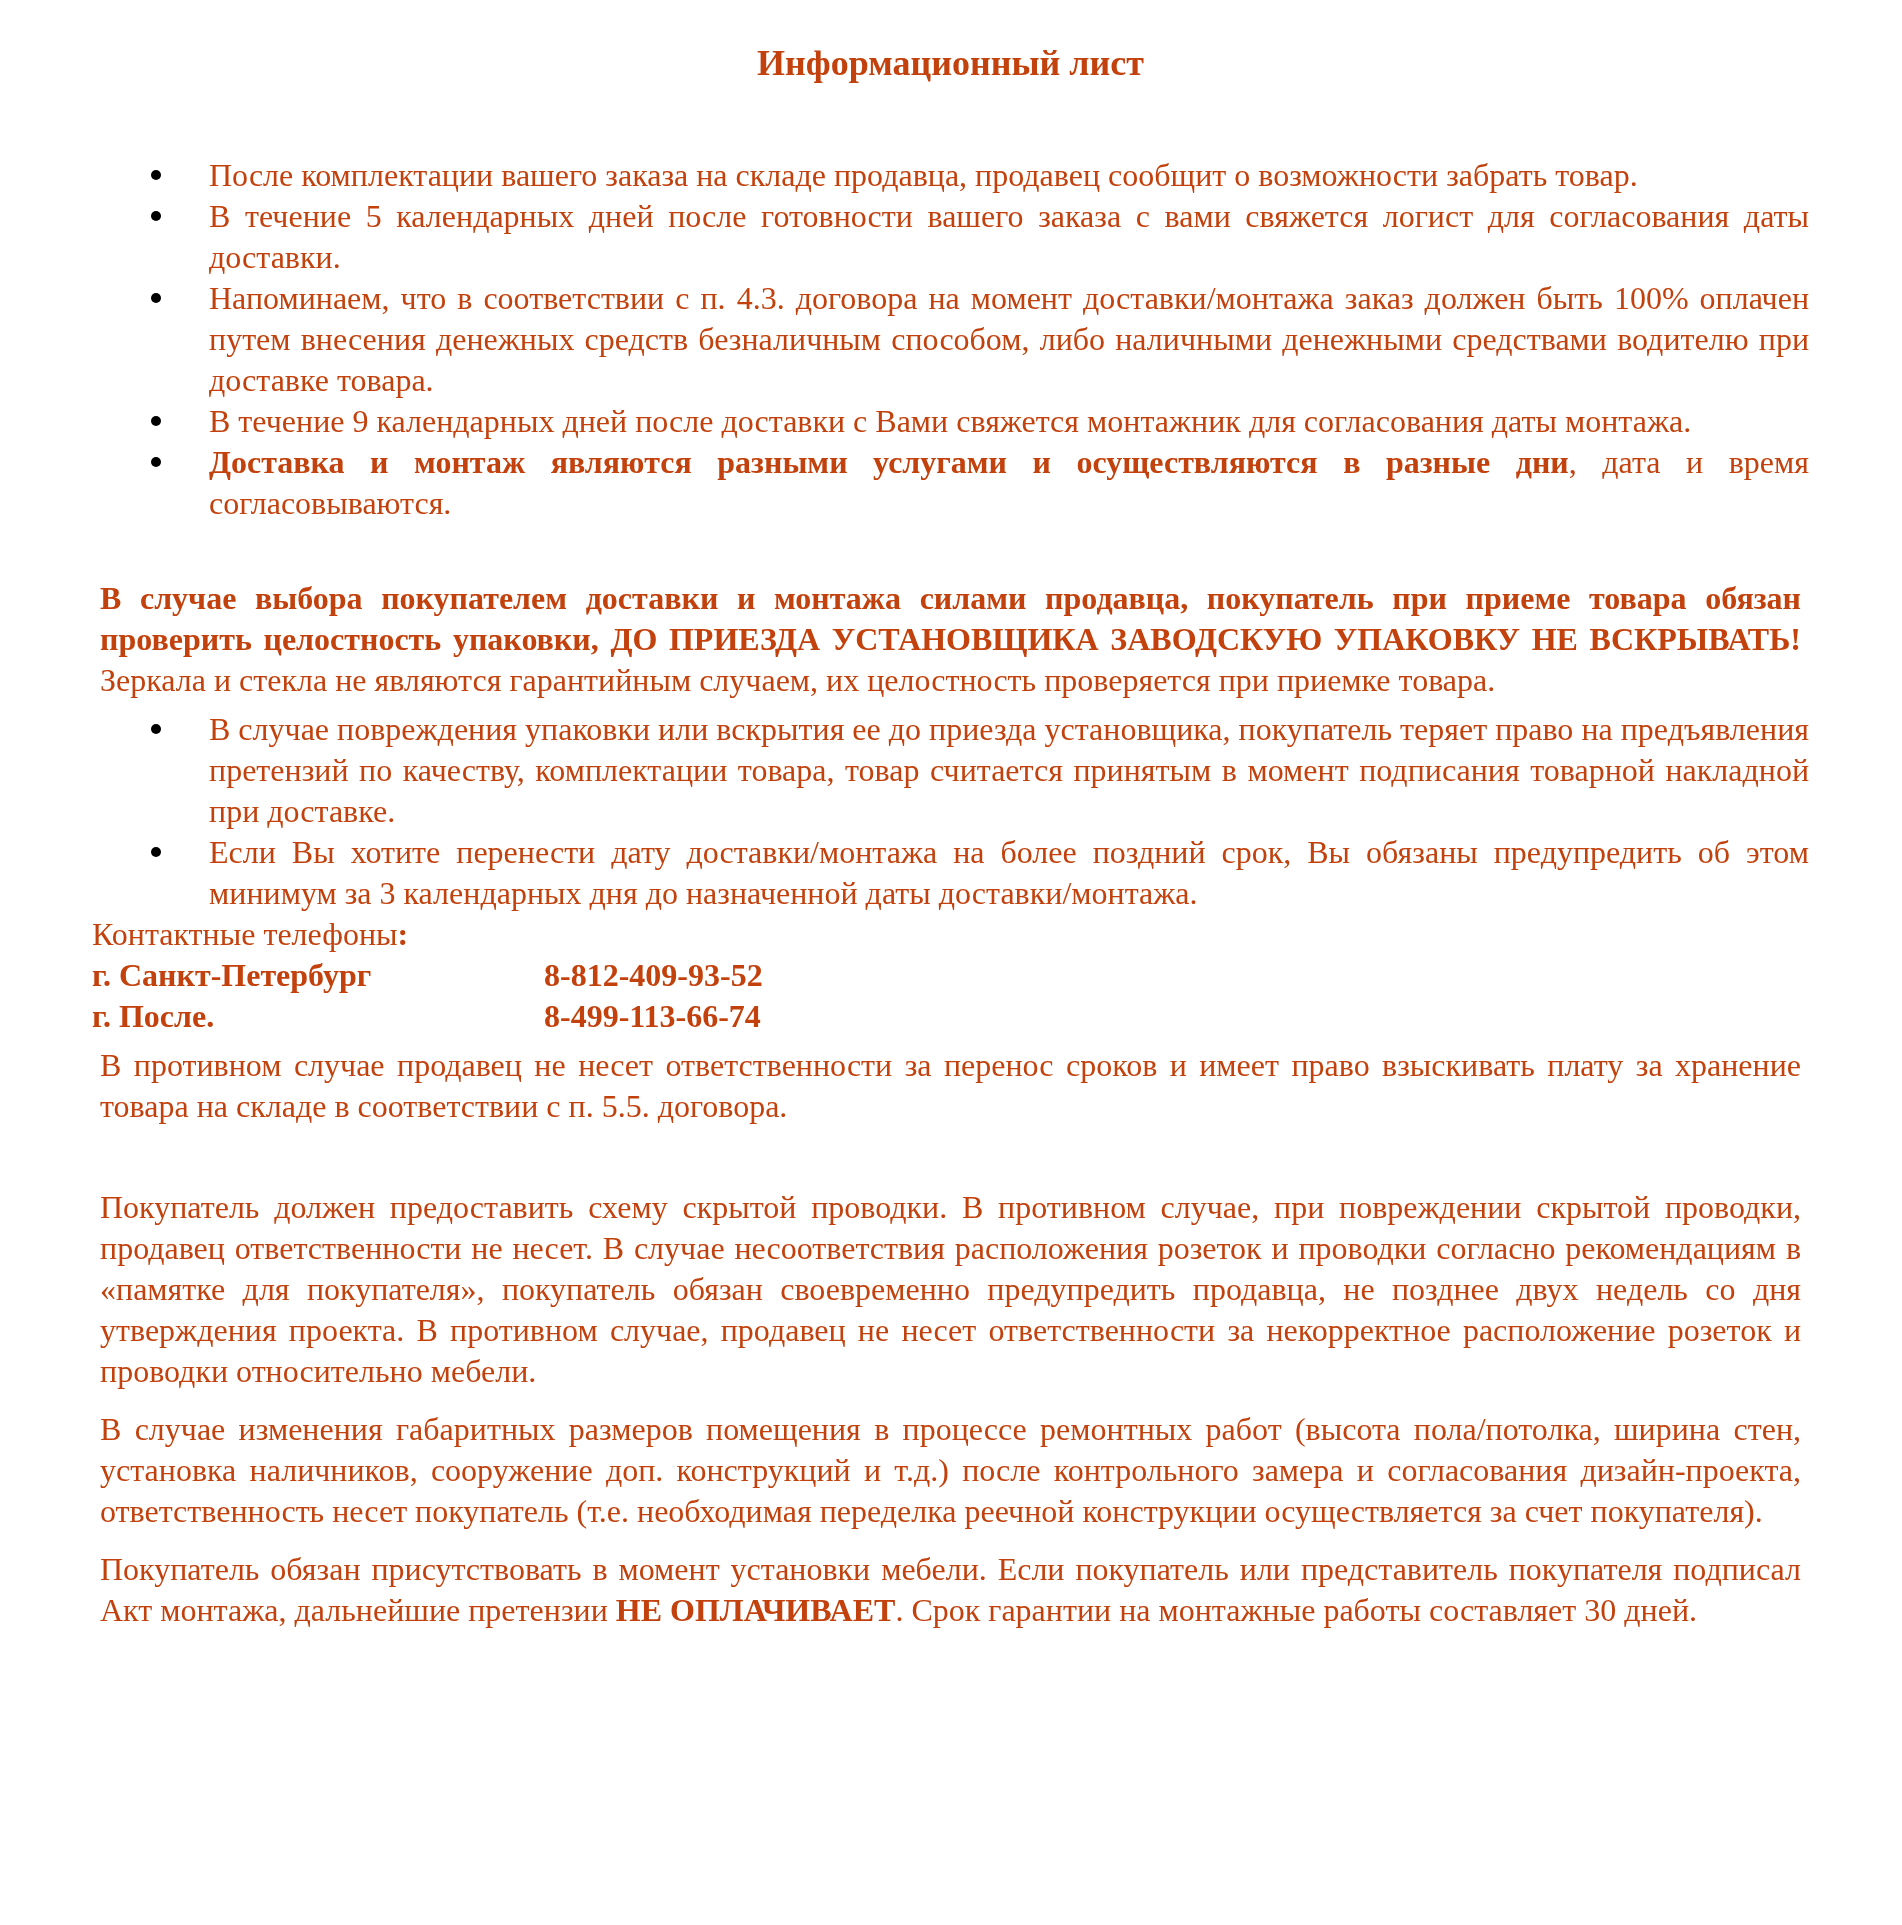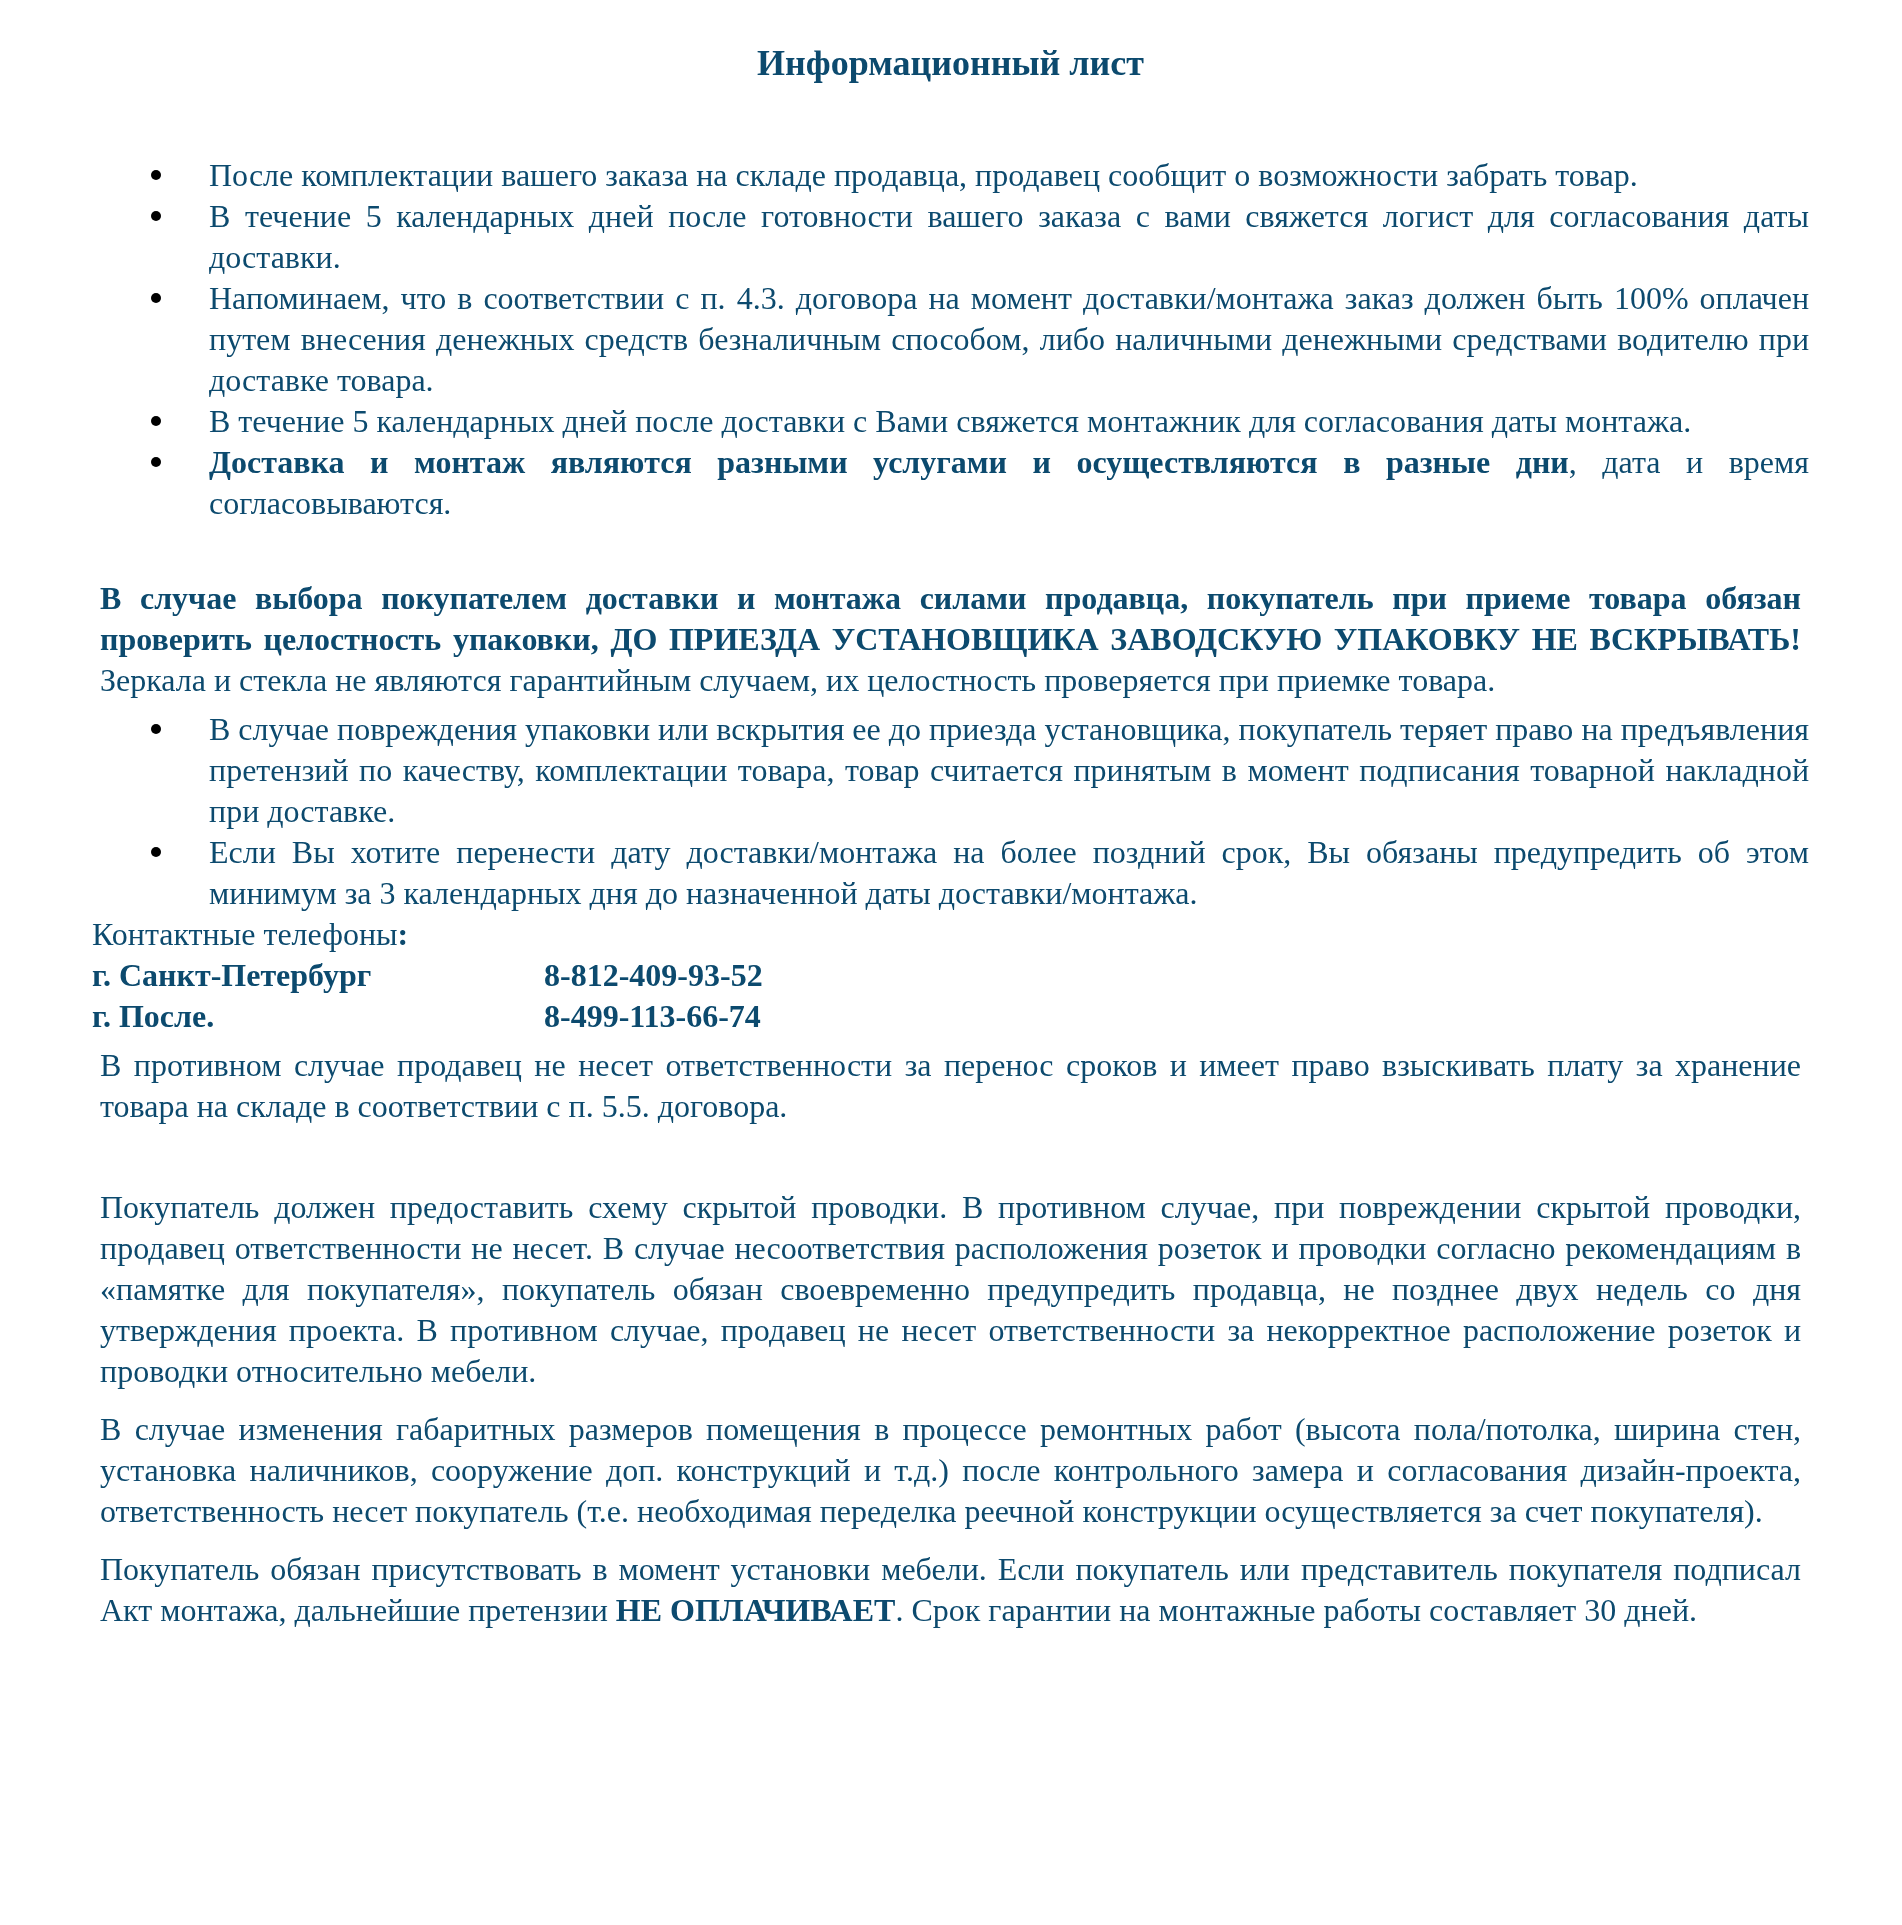--- a/index.html
+++ b/index.html
@@ -2,21 +2,21 @@
 <html lang="ru" style="font-size:12.3px"><head>
 <meta charset="utf-8">
 <style>
   * { box-sizing: border-box; }
   html, body { margin: 0; padding: 0; background: #ffffff; }
   .page {
     position: relative;
     width: 1902px;
     height: 1672px;
     background: #ffffff;
-    color: #0c4a6e;
+    color: #c2410c;
     font-family: "Liberation Serif", "DejaVu Serif", serif;
     font-size: 32px;
     line-height: 41px;
     padding: 40px 93px 0 92px;
     overflow: hidden;
   }
   .title {
     font-size: 36px;
     line-height: 46px;
     font-weight: bold;
@@ -53,21 +53,21 @@
 <body>
 
 <div class="page">
 
   <div class="title">Информационный лист</div>
 
   <ul class="blist">
     <li class="bitem"><span class="dot"></span><span>После комплектации вашего заказа на складе продавца, продавец сообщит о возможности забрать товар.</span></li>
     <li class="bitem"><span class="dot"></span><span>В течение 5 календарных дней после готовности вашего заказа с вами свяжется логист для согласования даты доставки.</span></li>
     <li class="bitem"><span class="dot"></span><span>Напоминаем, что в соответствии с п. 4.3. договора на момент доставки/монтажа заказ должен быть 100% оплачен путем внесения денежных средств безналичным способом, либо наличными денежными средствами водителю при доставке товара.</span></li>
-    <li class="bitem"><span class="dot"></span><span>В течение 5 календарных дней после доставки с Вами свяжется монтажник для согласования даты монтажа.</span></li>
+    <li class="bitem"><span class="dot"></span><span>В течение 9 календарных дней после доставки с Вами свяжется монтажник для согласования даты монтажа.</span></li>
     <li class="bitem"><span class="dot"></span><span class="b">Доставка и монтаж являются разными услугами и осуществляются в разные дни</span><span>, дата и время согласовываются.</span></li>
   </ul>
 
   <div class="spacer-a"></div>
 
   <div class="para"><span class="b">В случае выбора покупателем доставки и монтажа силами продавца, покупатель при приеме товара обязан проверить целостность упаковки, ДО ПРИЕЗДА УСТАНОВЩИКА ЗАВОДСКУЮ УПАКОВКУ НЕ ВСКРЫВАТЬ!</span><span> Зеркала и стекла не являются гарантийным случаем, их целостность проверяется при приемке товара.</span></div>
 
   <ul class="blist">
     <li class="bitem"><span class="dot"></span><span>В случае повреждения упаковки или вскрытия ее до приезда установщика, покупатель теряет право на предъявления претензий по качеству, комплектации товара, товар считается принятым в момент подписания товарной накладной при доставке.</span></li>
     <li class="bitem"><span class="dot"></span><span>Если Вы хотите перенести дату доставки/монтажа на более поздний срок, Вы обязаны предупредить об этом минимум за 3 календарных дня до назначенной даты доставки/монтажа.</span></li>

